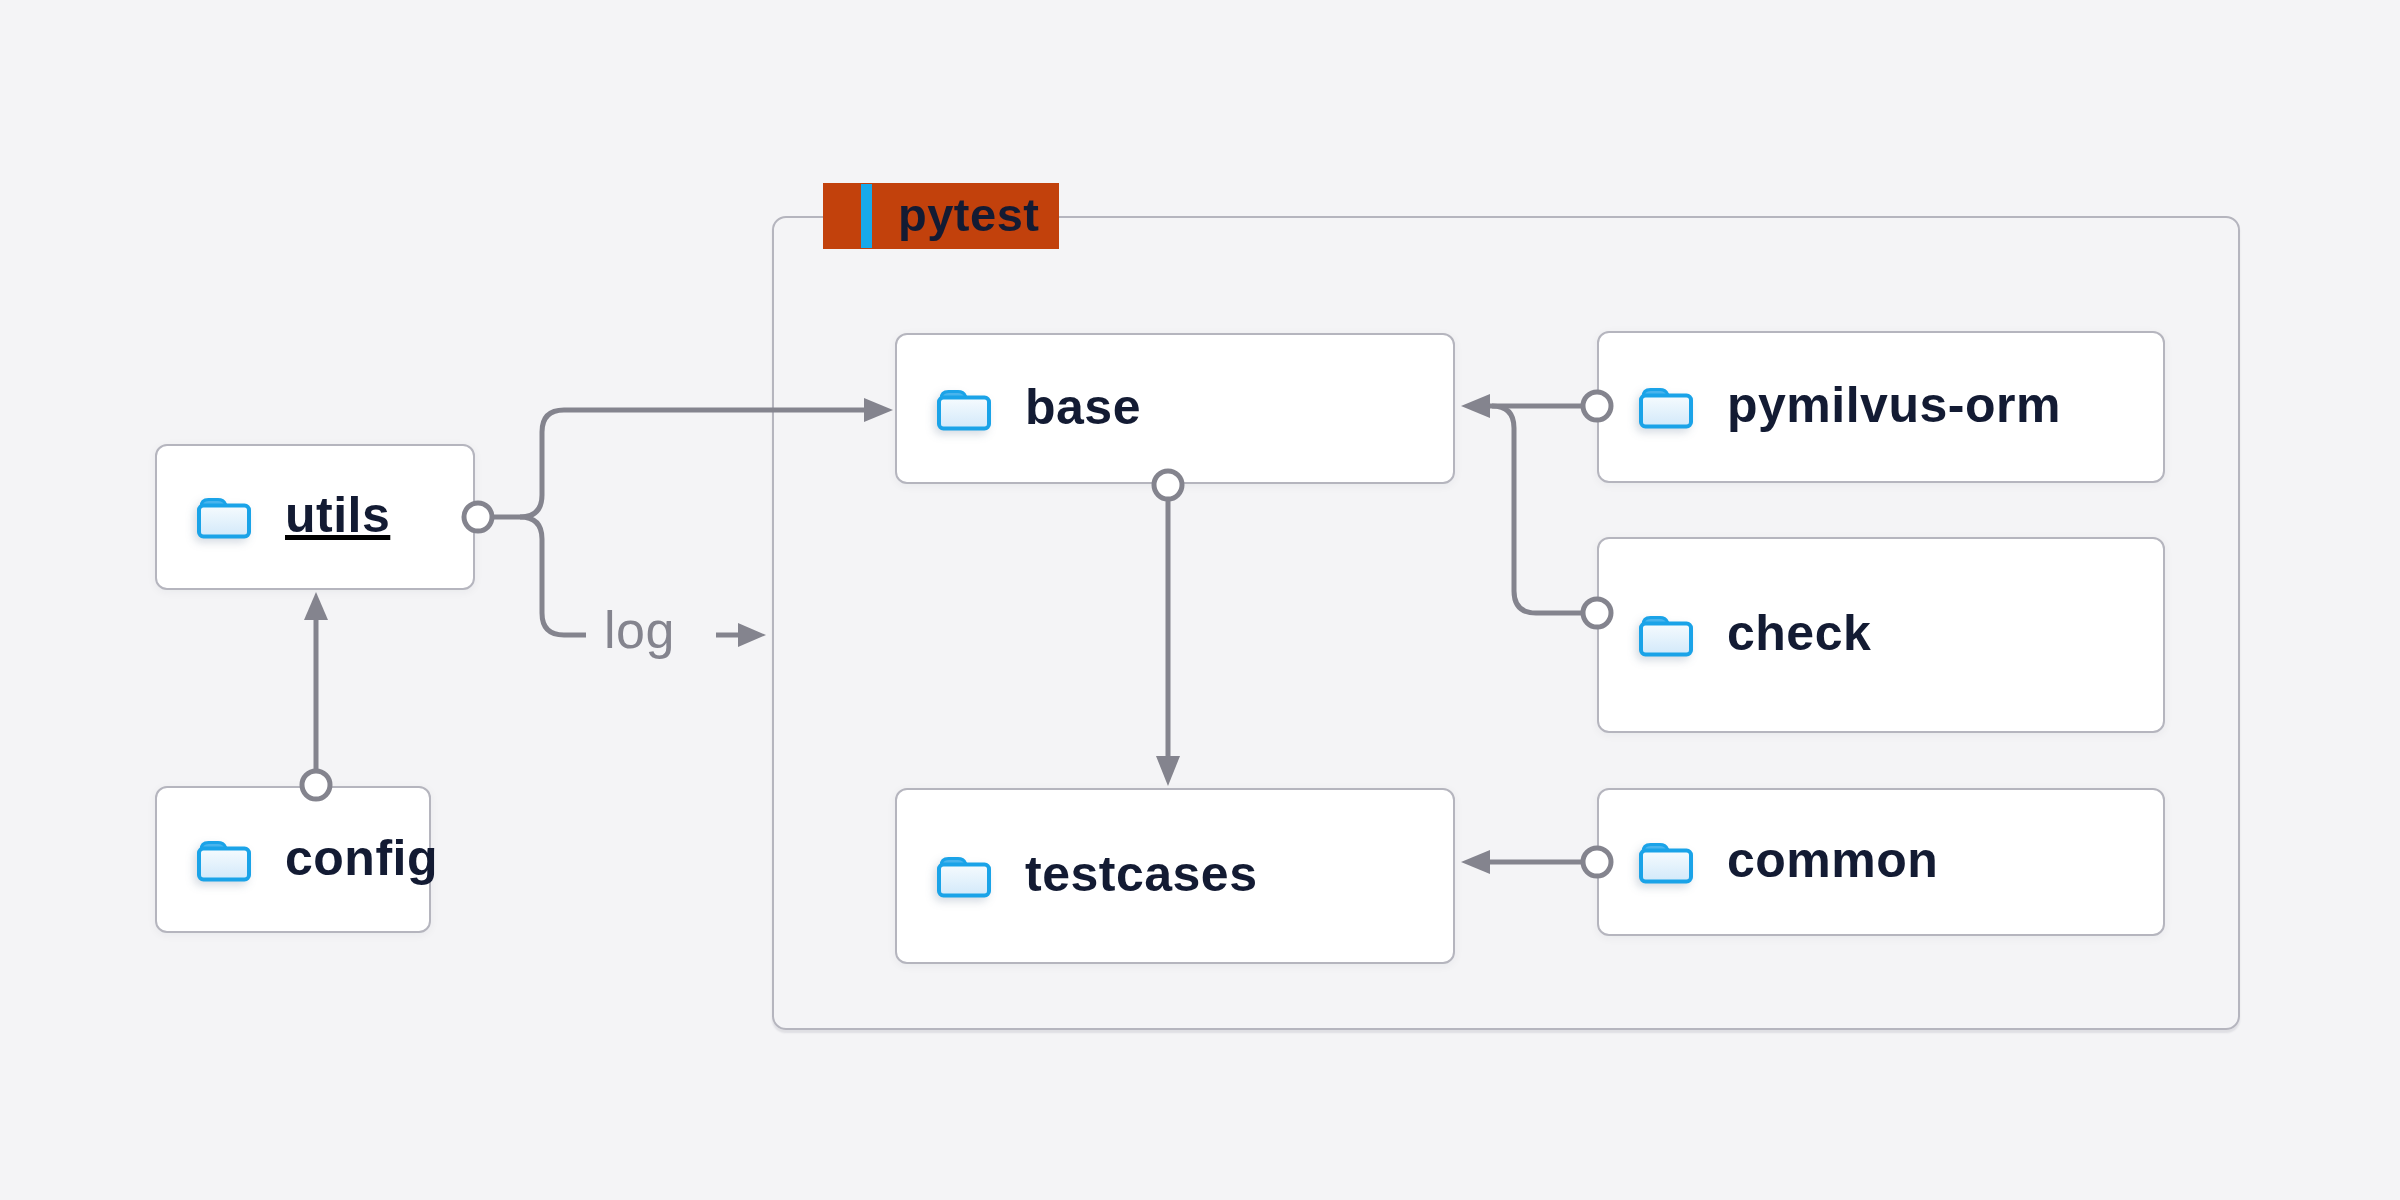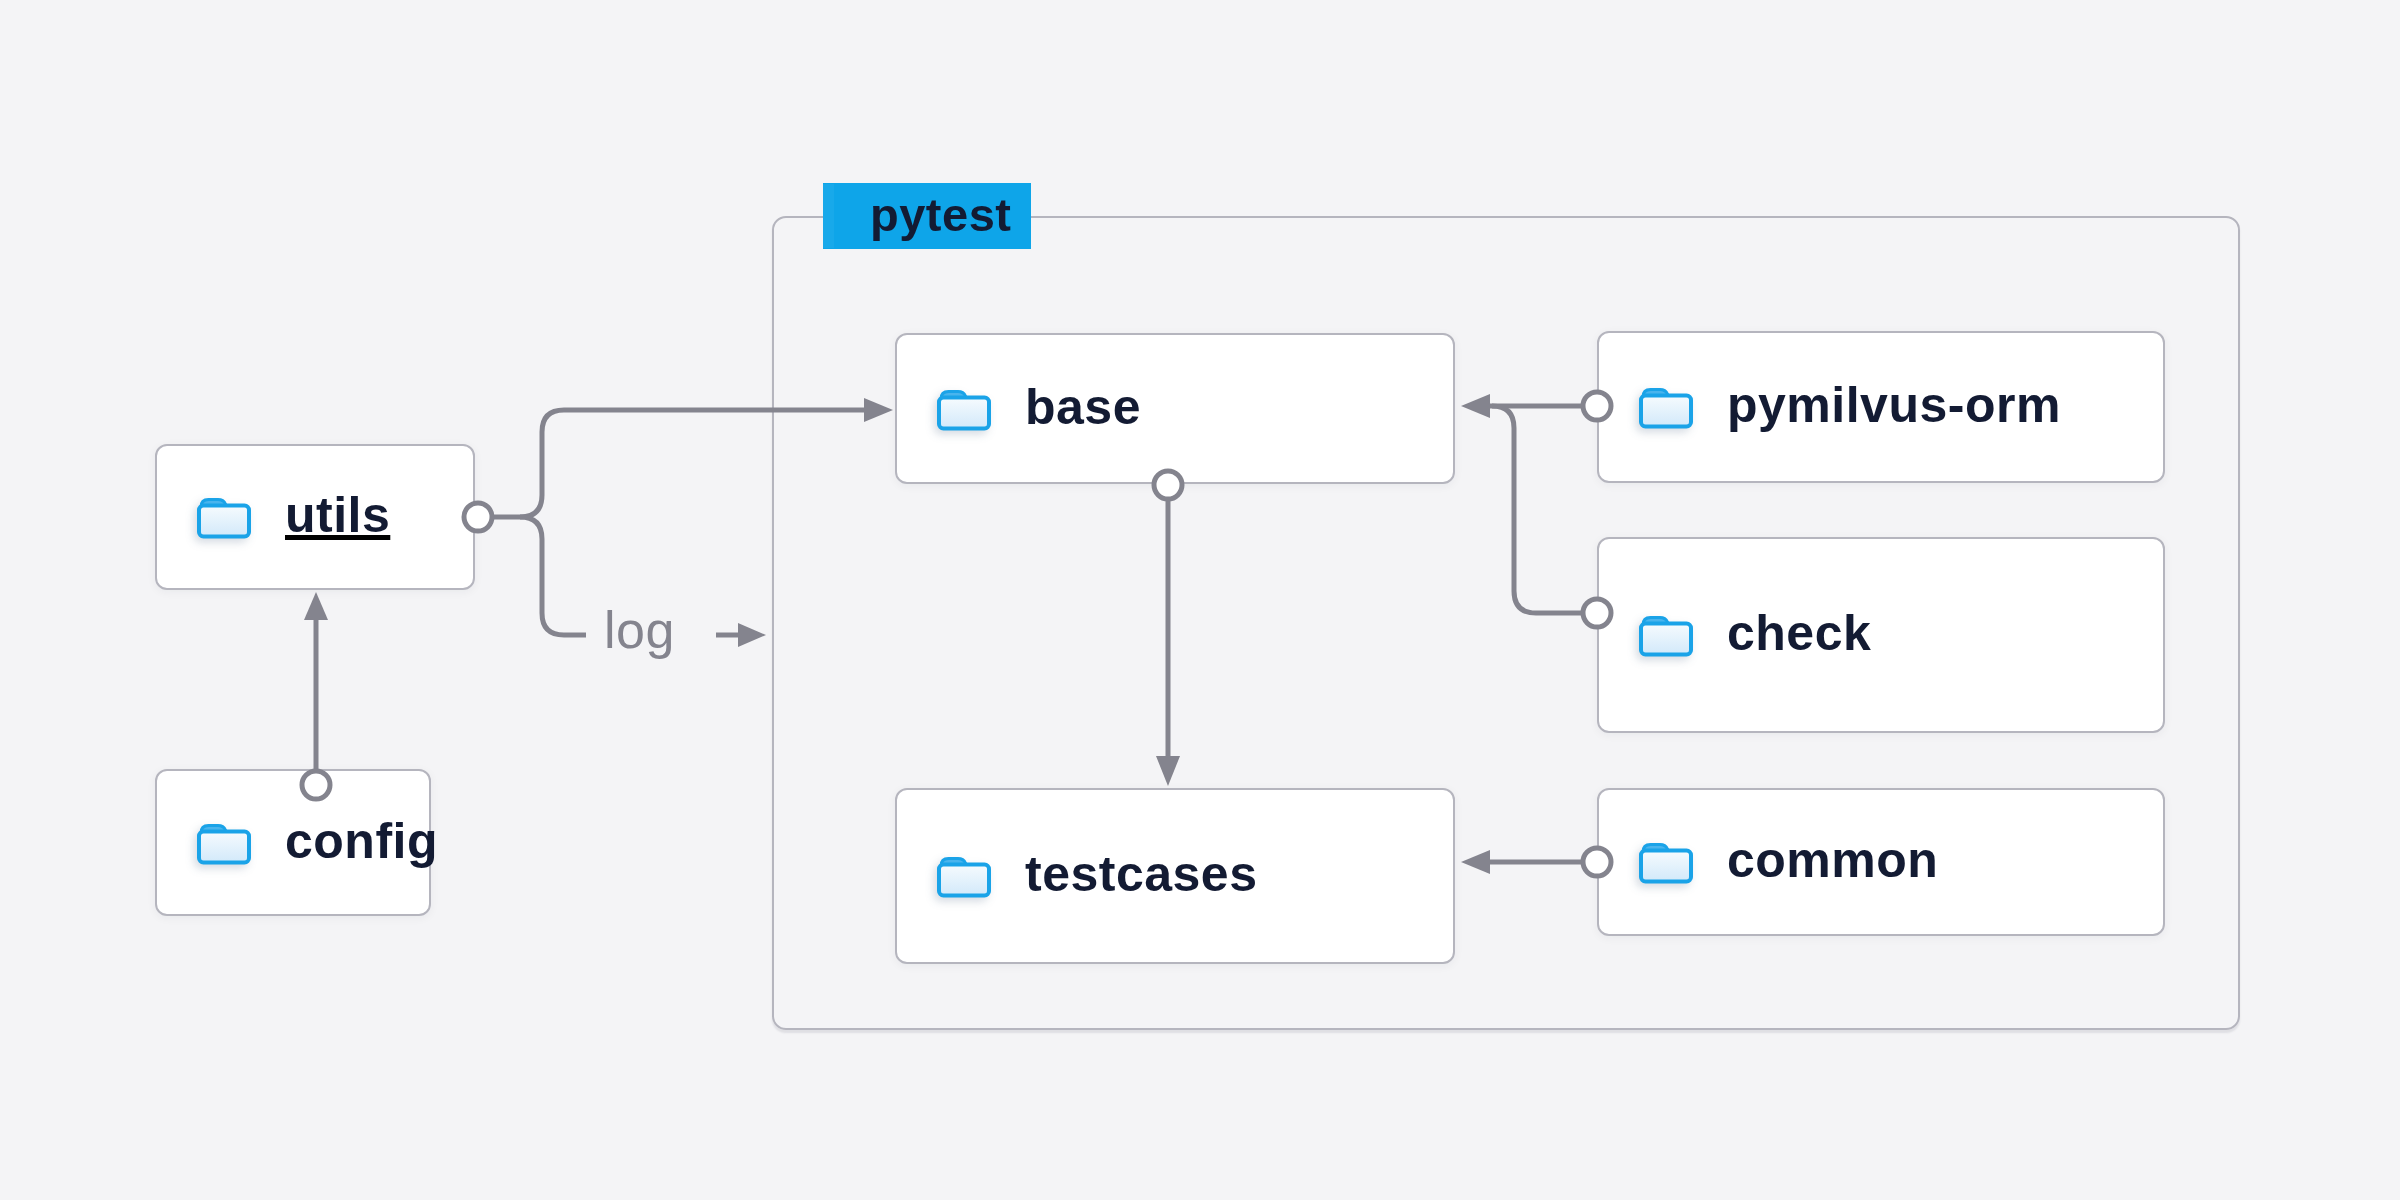--- a/index.html
+++ b/index.html
@@ -26,24 +26,25 @@
     box-sizing: border-box;
     box-shadow: 0 3px 2px rgba(40,40,70,0.10);
     z-index: 1;
   }
   .group-label {
     position: absolute;
     left: 823px; top: 183px;
     height: 66px;
     display: flex;
     align-items: center;
-    gap: 36px;
-    background: #0ea5e9;
+    gap: 26px;
+    background: #c2410c;
     padding-right: 20px;
     z-index: 3;
+    padding-left: 38px;
   }
   .accent-bar {
     width: 11px; height: 64px;
     background: #18a9ea;
     flex: 0 0 auto;
   }
   .group-title {
     font-size: 47px;
     font-weight: 700;
     color: #131b33;
@@ -60,21 +61,21 @@
     border-radius: 12px;
     box-sizing: border-box;
     display: flex;
     align-items: center;
     padding-left: 38px;
     gap: 32px;
     box-shadow: 0 2px 10px rgba(25,35,65,0.05);
     z-index: 2;
   }
   .n-utils     { left: 155px;  top: 444px; width: 320px; height: 146px; text-decoration: underline; }
-  .n-config    { left: 155px;  top: 769px; width: 276px; height: 147px; align-items: center; }
+  .n-config    { left: 155px;  top: 786px; width: 276px; height: 147px; align-items: center; }
   .n-base      { left: 895px;  top: 333px; width: 560px; height: 151px; }
   .n-pymilvus  { left: 1597px; top: 331px; width: 568px; height: 152px; }
   .n-check     { left: 1597px; top: 537px; width: 568px; height: 196px; }
   .n-testcases { left: 895px;  top: 788px; width: 560px; height: 176px; }
   .n-common    { left: 1597px; top: 788px; width: 568px; height: 148px; }
 
   .nlabel {
     font-size: 50px;
     font-weight: 700;
     color: #131b33;

